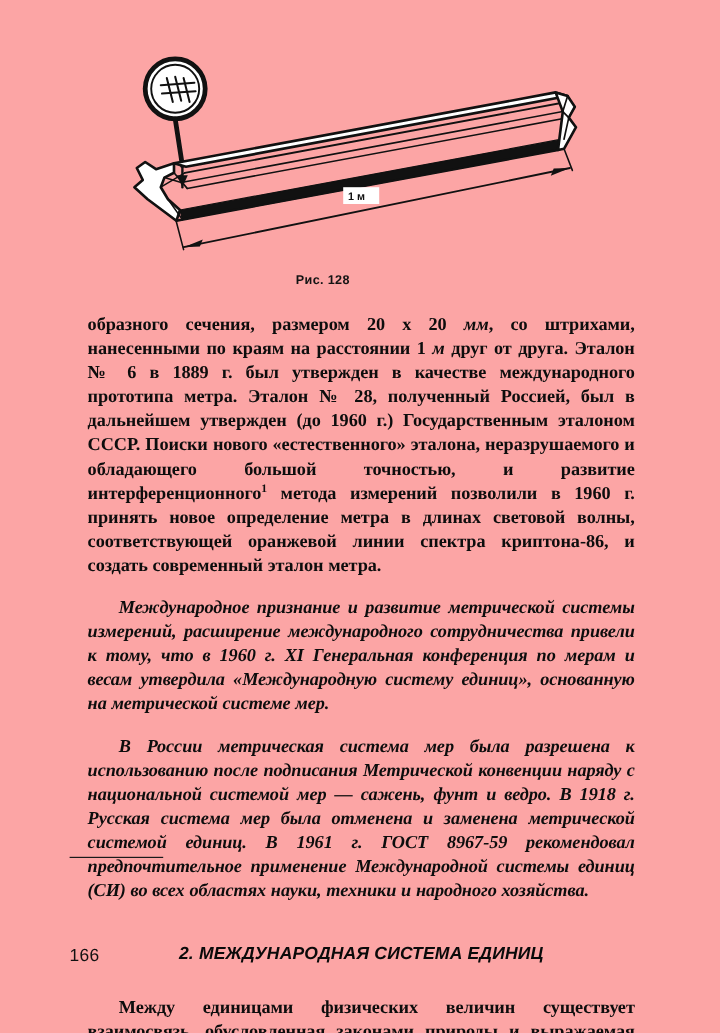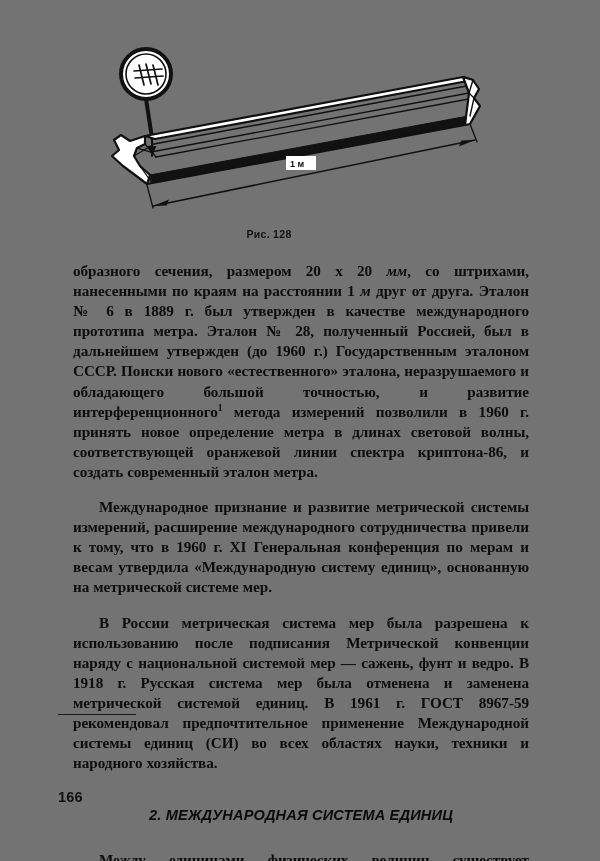--- a/index.html
+++ b/index.html
@@ -12,21 +12,21 @@
     height: 861px;
     position: relative;
     overflow: hidden;
     font-family: "Liberation Serif", "DejaVu Serif", serif;
     color: #0d0d0d;
   }
 
   .page {
     position: absolute;
     inset: 0;
-    background: #737373;
+    background: #fca5a5;
   }
 
   
   .figure-block {
     position: absolute;
     left: 0;
     top: 44px;
     width: 600px;
     height: 200px;
   }
@@ -59,21 +59,21 @@
     margin: 15px;
     font-size: 15.2px;
     line-height: 20.1px;
     text-align: justify;
     text-justify: inter-word;
     font-weight: 700;
     letter-spacing: -0.05px;
     word-spacing: 0.2px;
     -webkit-font-smoothing: none;
   }
-  p.body + p.body { margin-top: 0; }
+  p.body + p.body { margin-top: 0; font-style: italic; }
   p.indent { text-indent: 26px; }
 
   .ital { font-style: italic; }
   sup.fn {
     font-size: 9.6px;
     vertical-align: super;
     line-height: 0;
     font-weight: 700;
   }
   .spaced {
@@ -123,21 +123,21 @@
     line-height: 0;
   }
 
   
   .page-number {
     position: absolute;
     left: 58px;
     top: 789px;
     font-family: "Liberation Sans", "DejaVu Sans", sans-serif;
     font-size: 14.5px;
-    font-weight: 700;
+    font-weight: 400;
     color: #111;
     letter-spacing: 0.2px;
   }
 
   .fig-label {
     font-family: "Liberation Sans", "DejaVu Sans", sans-serif;
     font-size: 9px;
     font-weight: 700;
   }
 </style>

